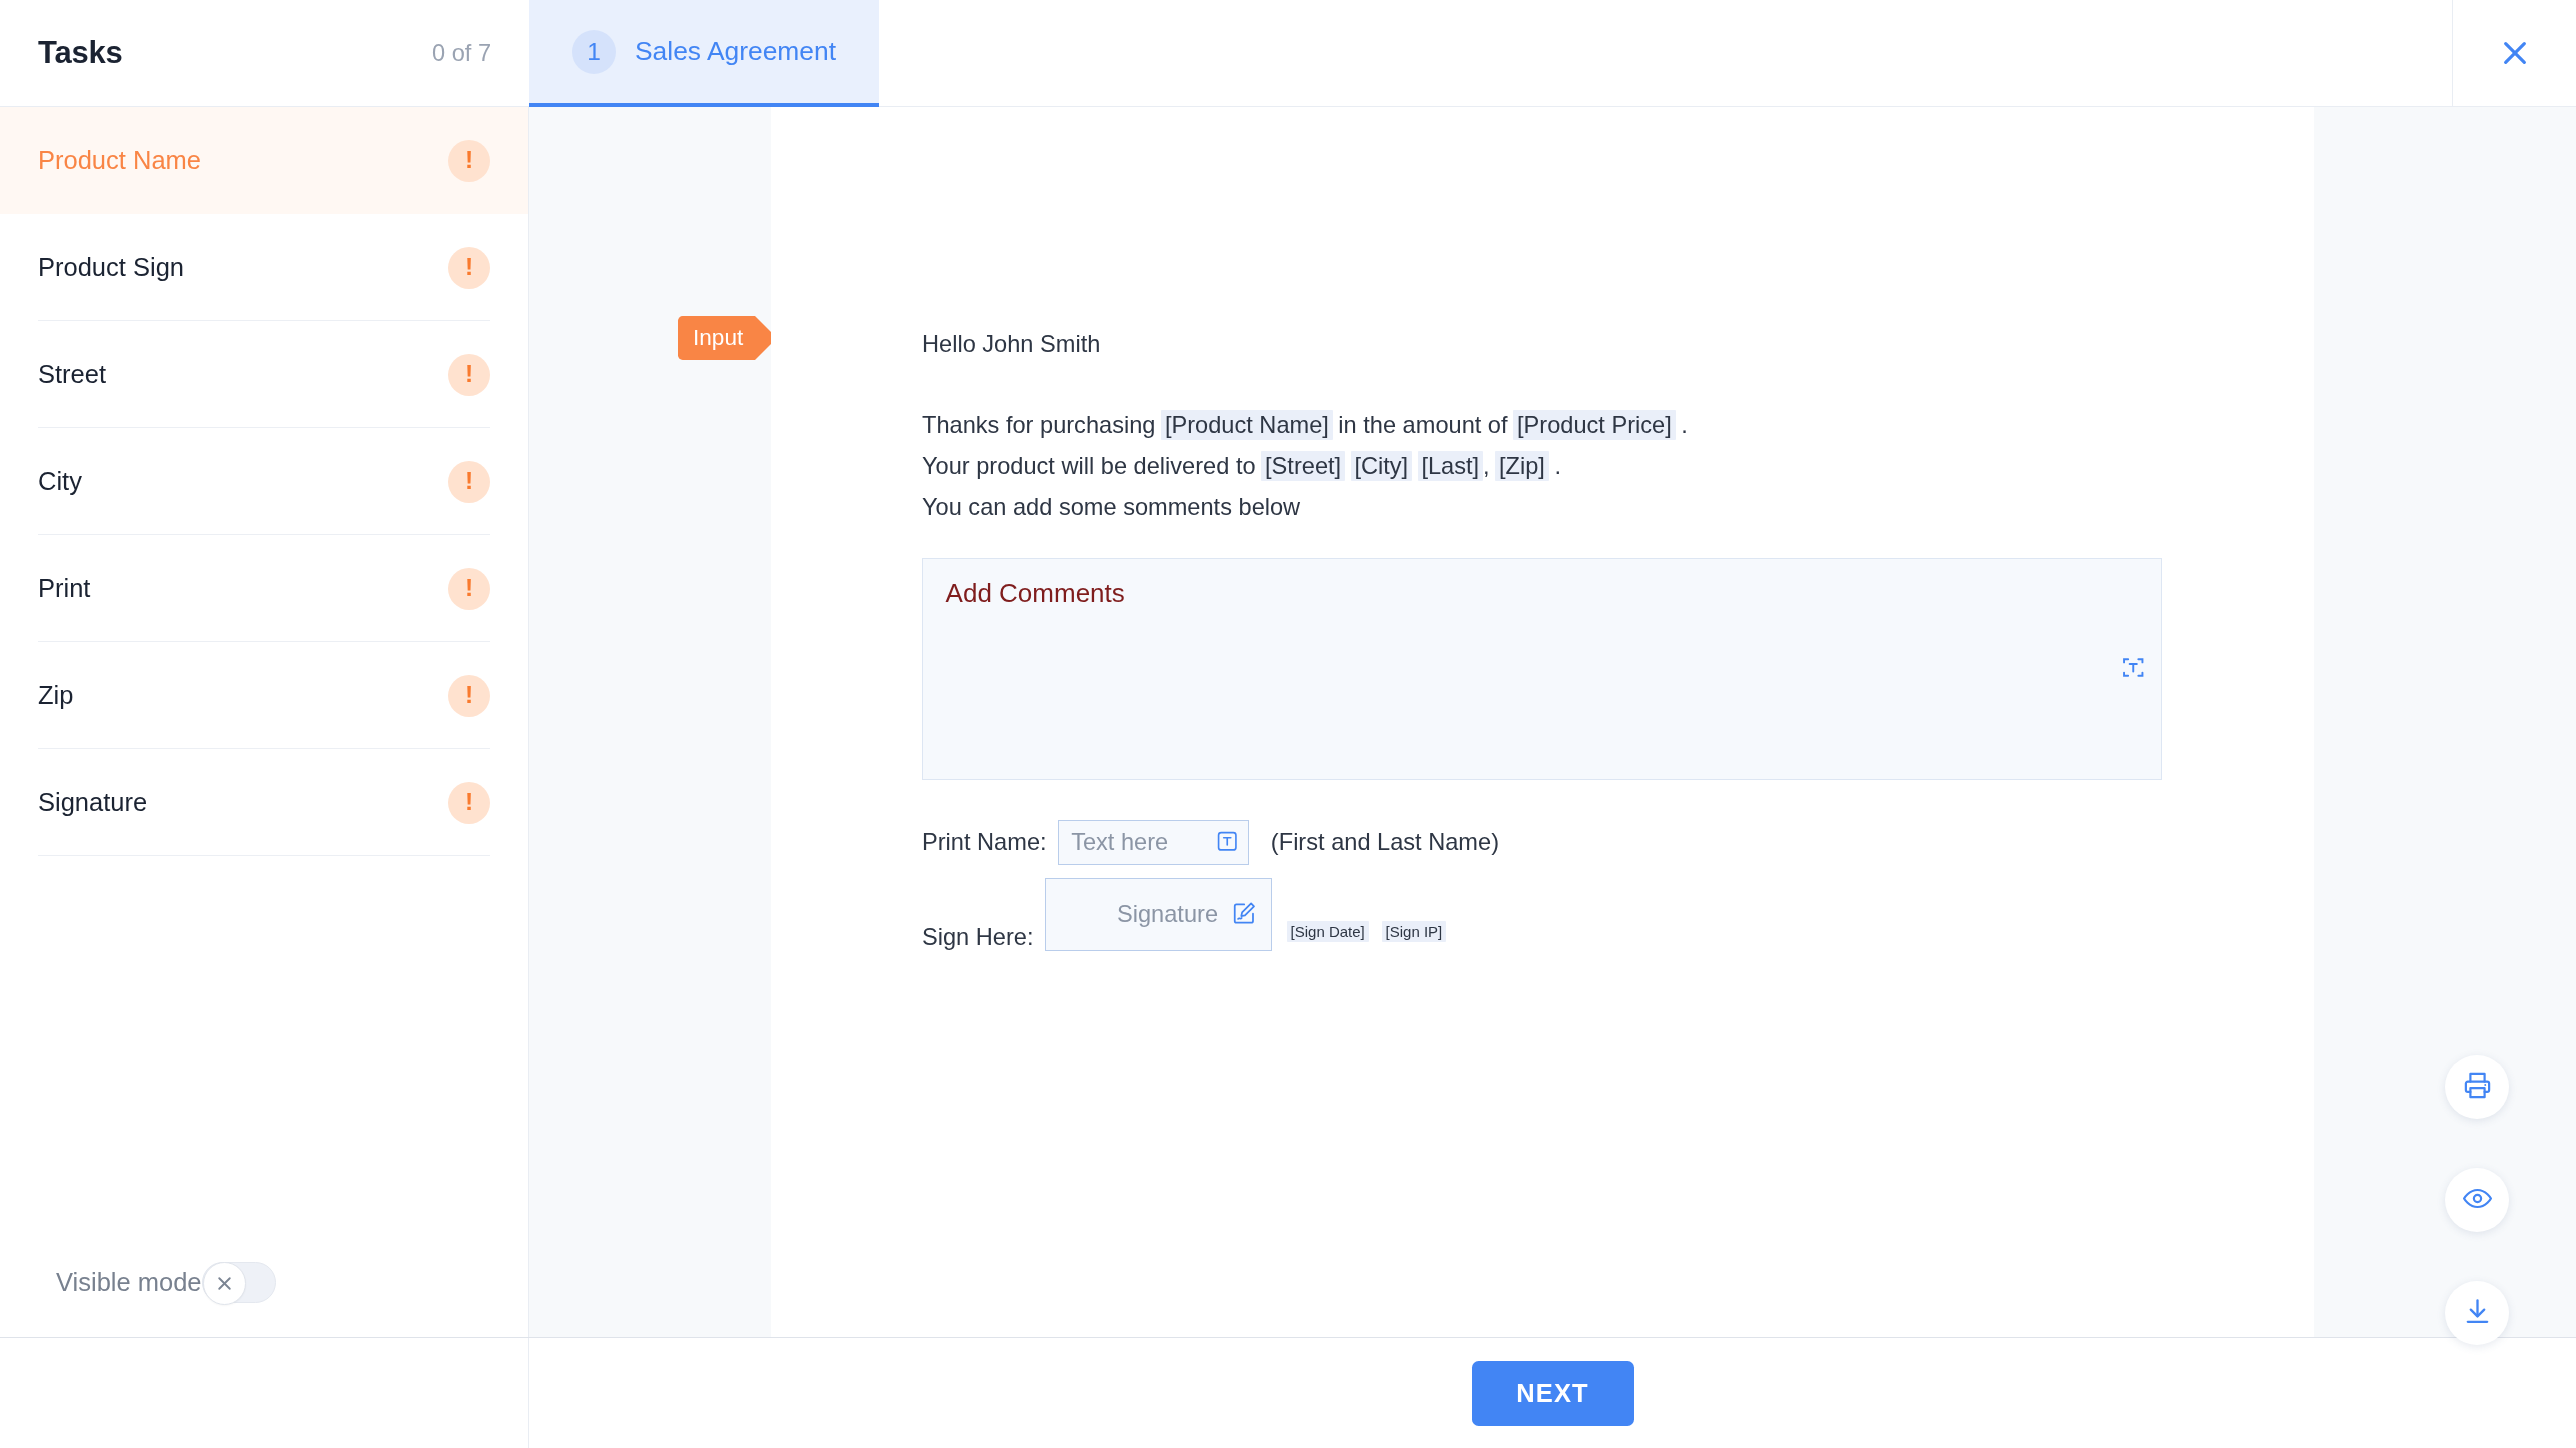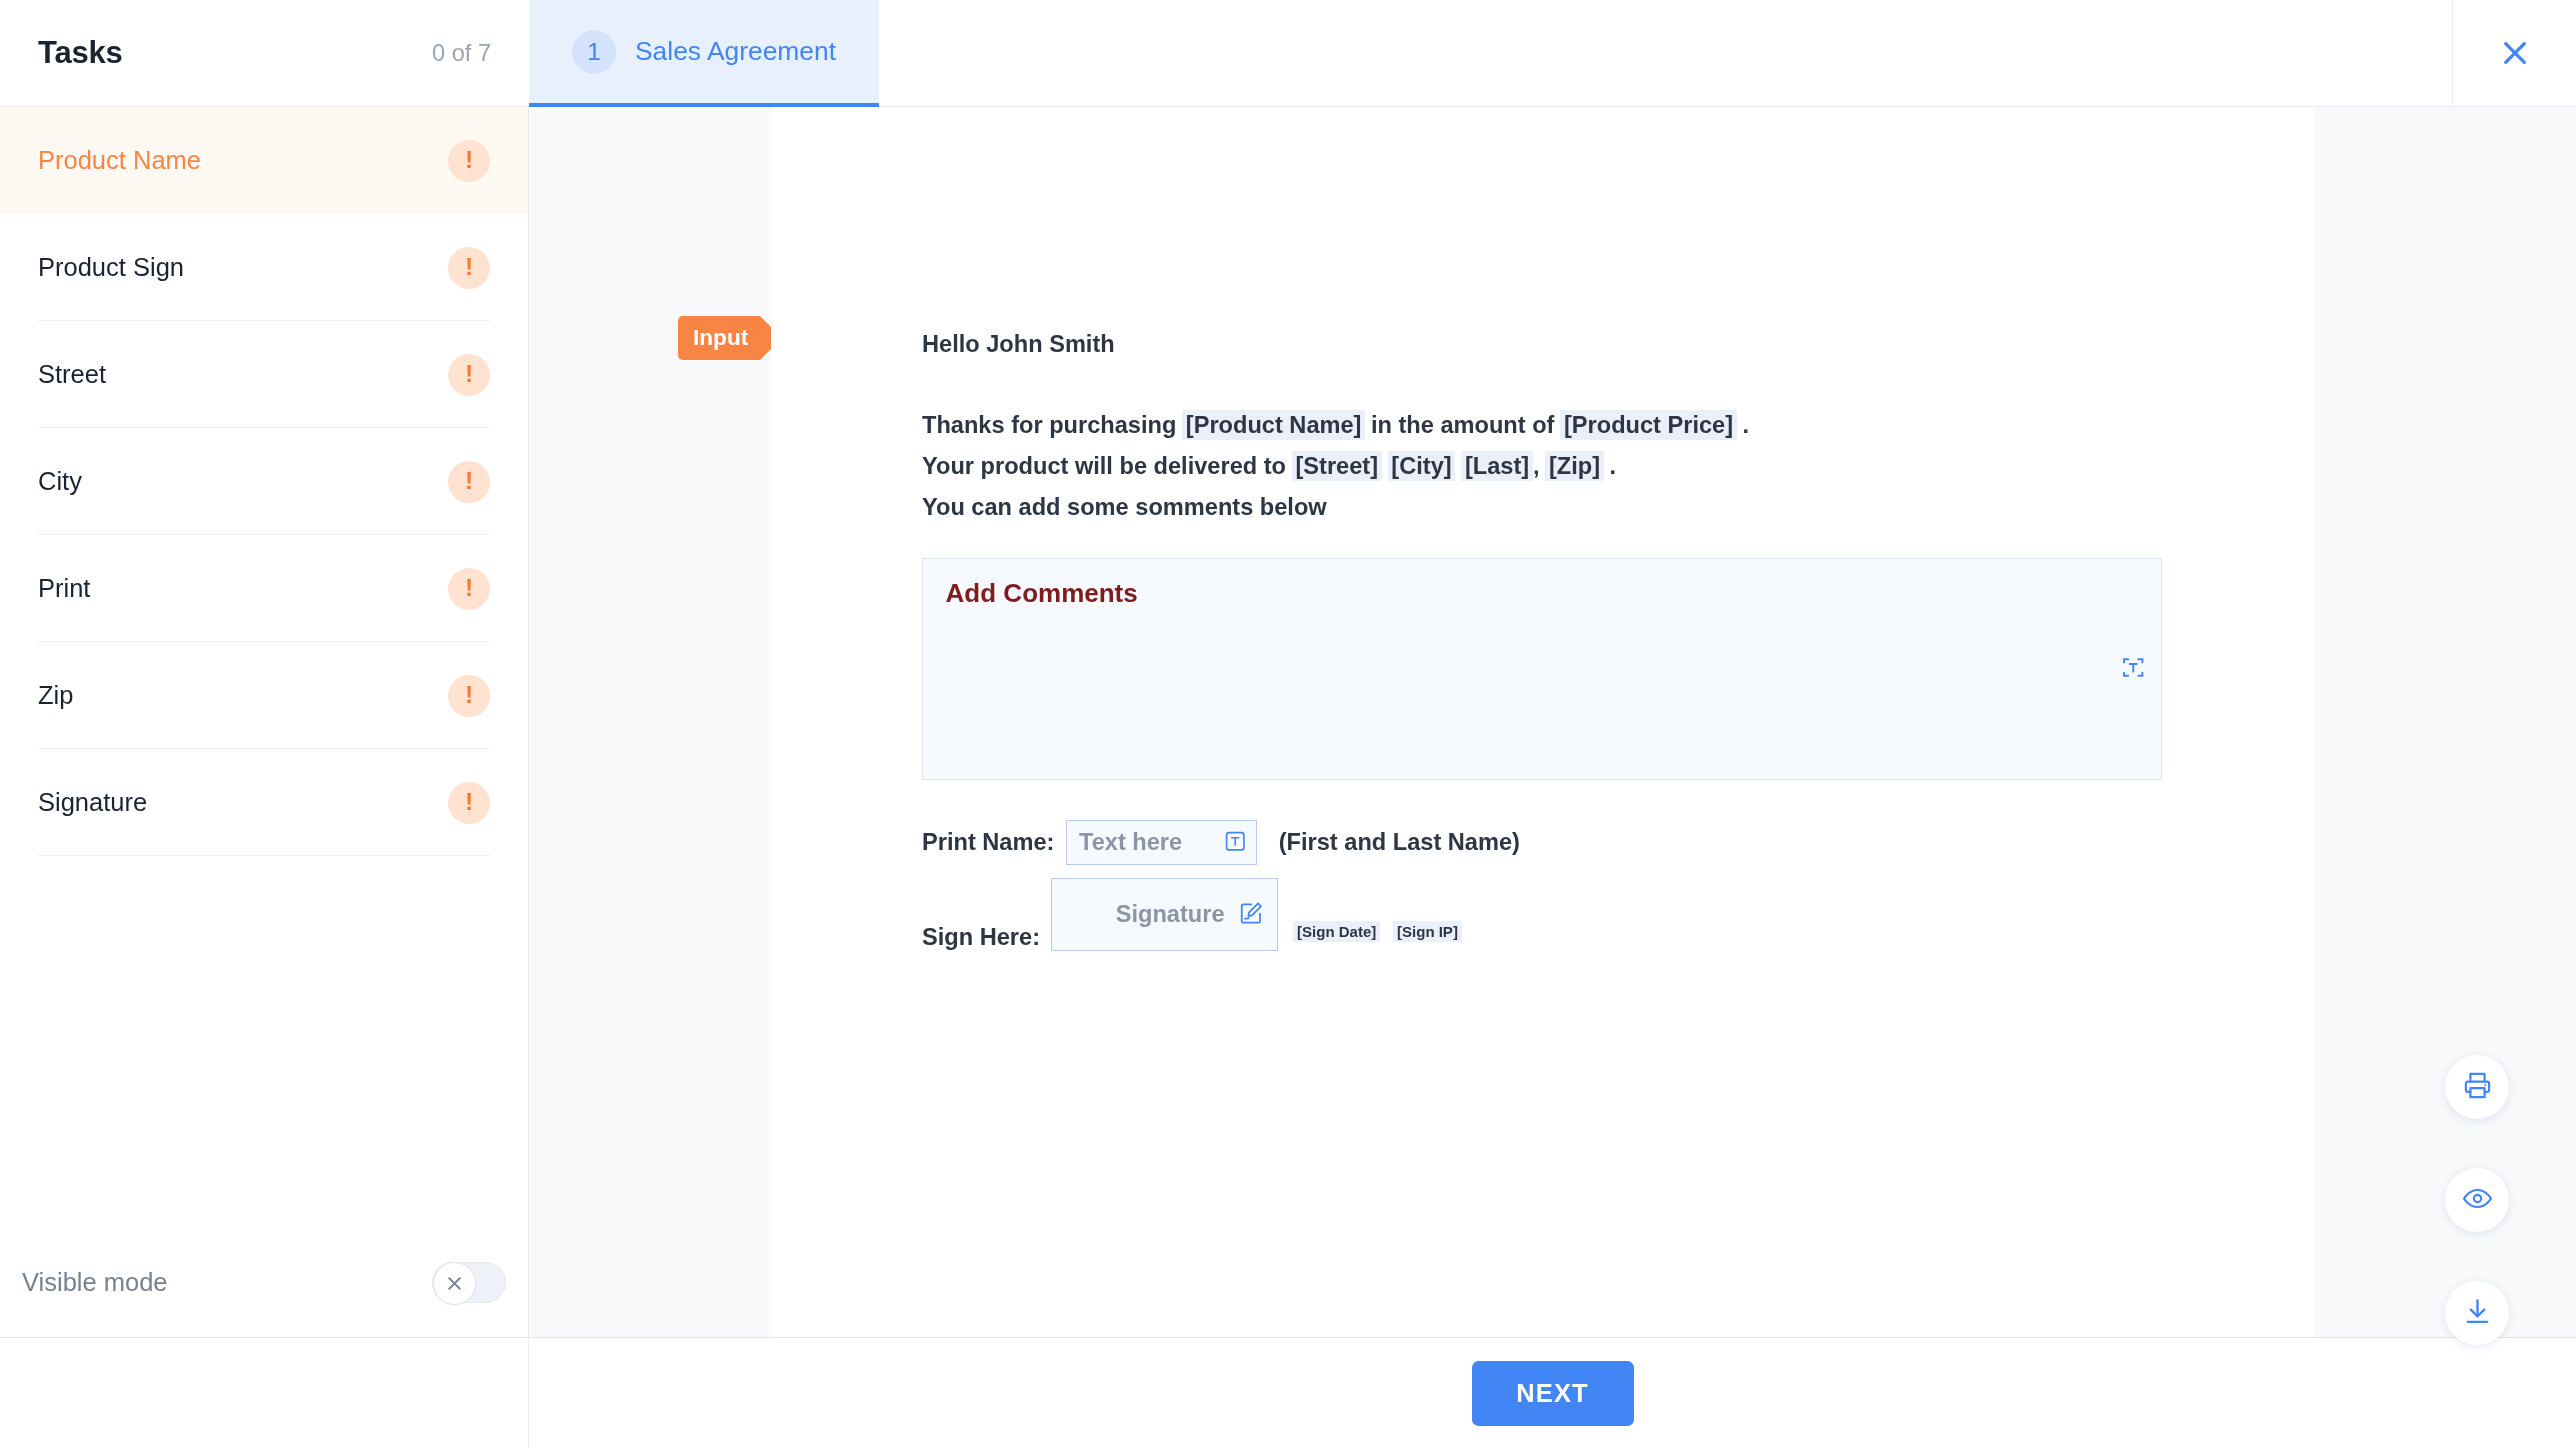--- a/index.html
+++ b/index.html
@@ -156,22 +156,21 @@
     font-size: 24.5px;
     font-weight: bold;
     line-height: 1;
   }
 
   .sidebar-footer {
     height: 109px;
     flex: 0 0 109px;
     display: flex;
     align-items: center;
-    justify-content: space-between;
-    padding: 0 22px;
+    padding: 0 56px;
     background: #ffffff;
   }
   .vm-label {
     font-size: 25.5px;
     color: #78818f;
   }
   .toggle {
     width: 74px;
     height: 41px;
     border-radius: 21px;
@@ -203,21 +202,20 @@
     display: flex;
     min-width: 0;
   }
   .doc-scroll {
     flex: 1 1 auto;
     position: relative;
     background: #f7f9fb;
     display: flex;
     justify-content: space-between;
     min-width: 0;
-    font-weight: bold;
   }
   .gutter {
     width: 242px;
     flex: 0 0 242px;
     position: relative;
     background: #f7f9fb;
   }
   .input-flag {
     position: absolute;
     left: 149px;

